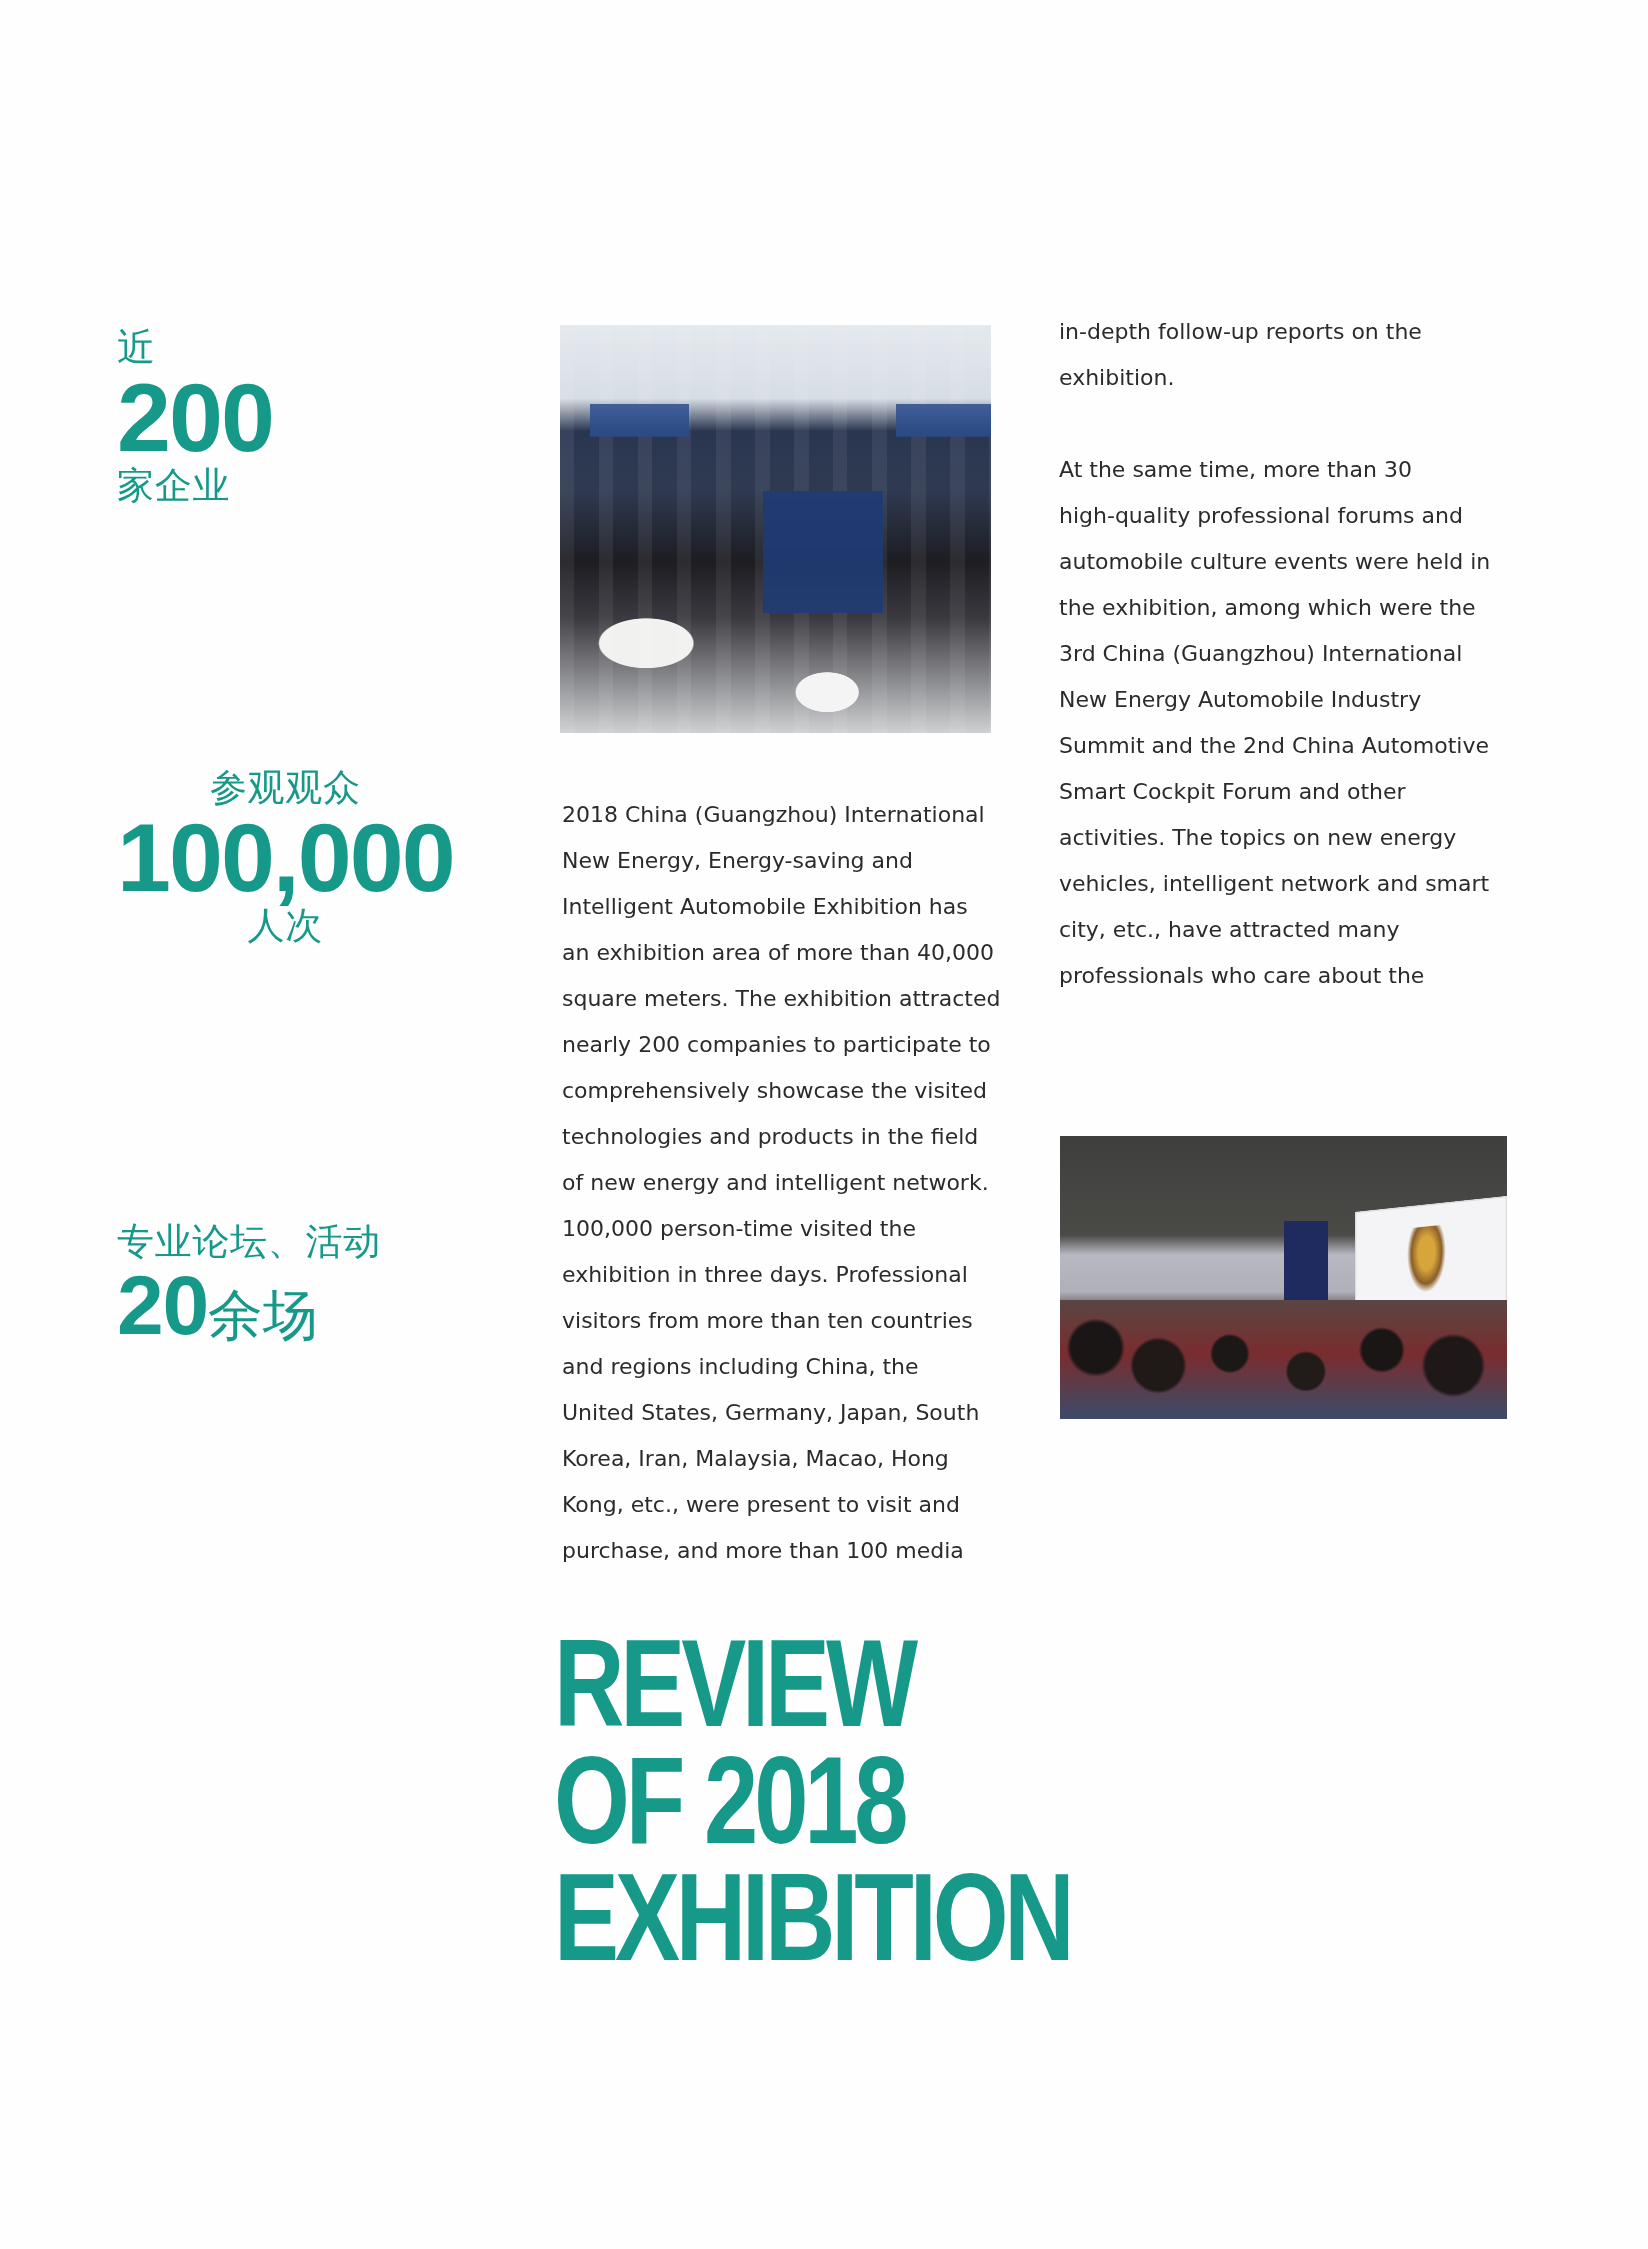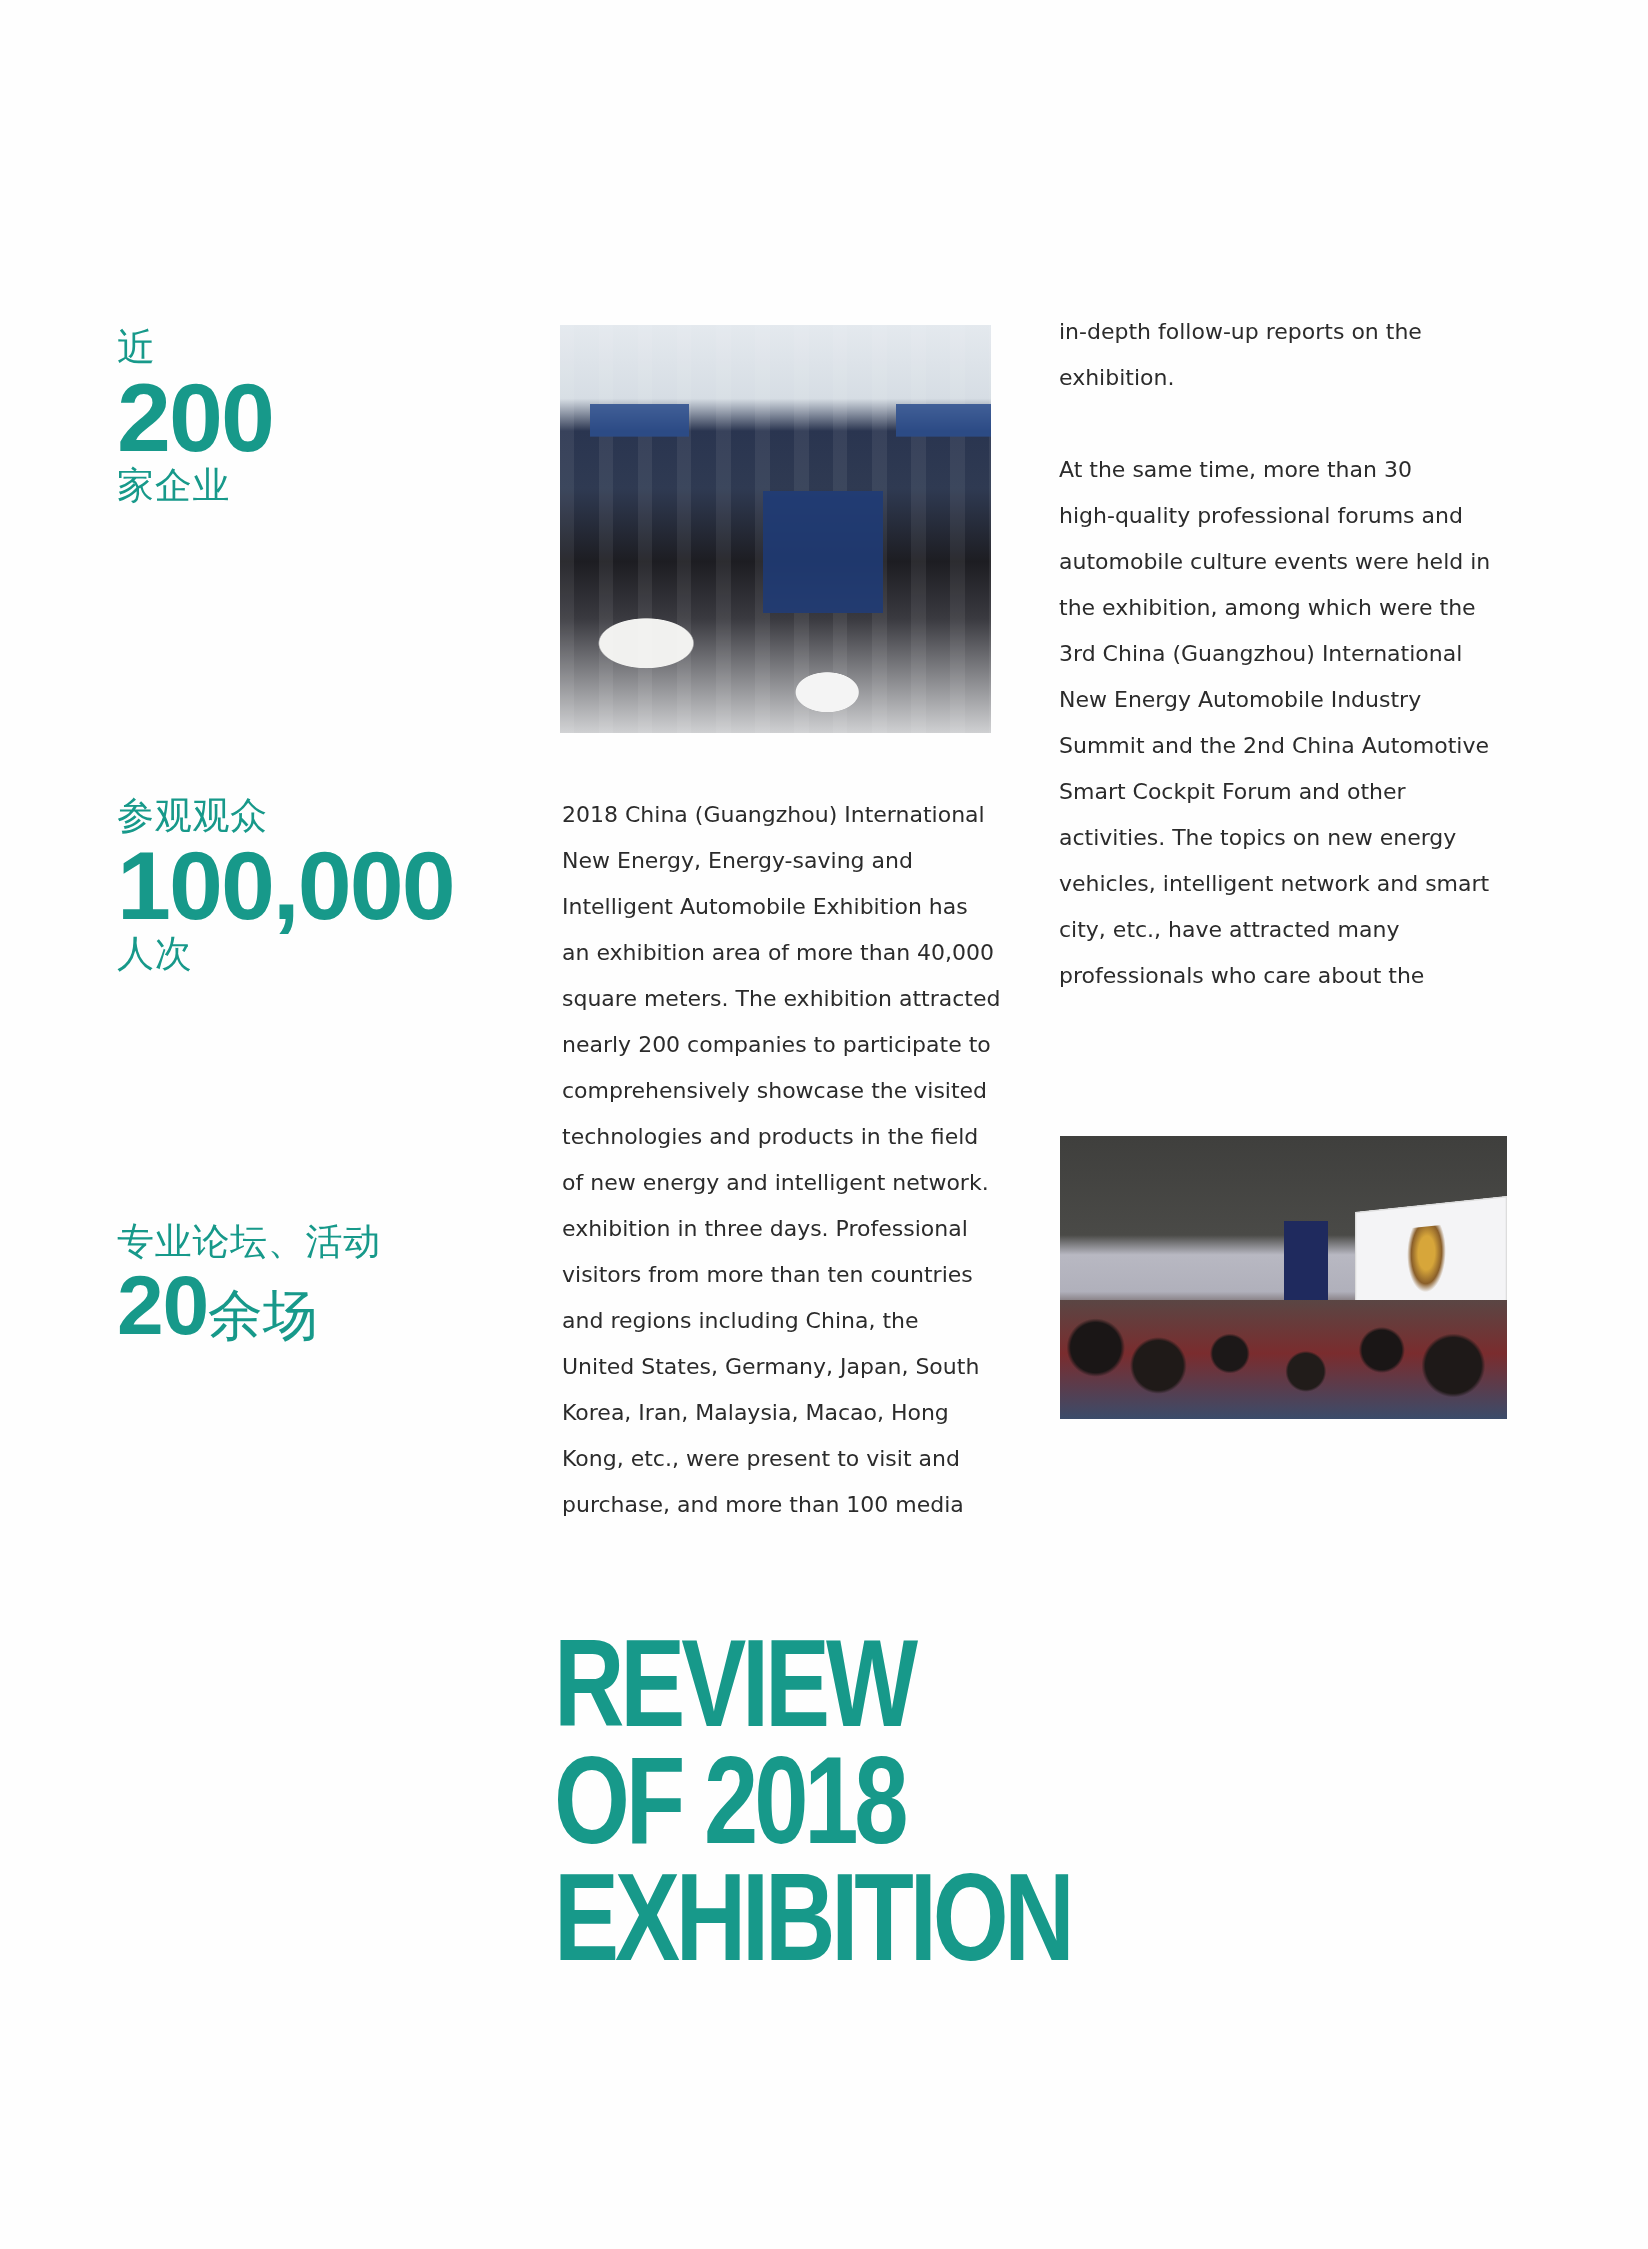--- a/index.html
+++ b/index.html
@@ -7,21 +7,21 @@
     width: 1648px; height: 2250px; position: relative; overflow: hidden;
     background: #fefefe;
     font-family: "DejaVu Sans", sans-serif;
   }
   .stat { position: absolute; left: 117px; color: #17998a; }
   .stat .small { font-family: "DejaVu Sans", sans-serif; font-size: 37px; line-height: 1.1; letter-spacing: 0.7px; }
   .stat .big { font-family: "Liberation Sans", sans-serif; font-weight: bold; font-size: 97px; line-height: 1; letter-spacing: -2px; }
   .stat .big2 { font-family: "Liberation Sans", sans-serif; font-weight: bold; font-size: 84px; line-height: 1; letter-spacing: -1.3px; }
   .stat .mixed { font-size: 55px; font-family: "DejaVu Sans", sans-serif; font-weight: normal; letter-spacing: 0; }
   #stat-1 { top: 327px; }
-  #stat-2 { top: 796px; }
+  #stat-2 { top: 768px; text-align: center; }
   #stat-3 { top: 1222px; }
   #stat-1 .small:first-child { font-size: 38px; }
 
   .photo { position: absolute; overflow: hidden; }
   #photo-1 { left: 560px; top: 325px; width: 431px; height: 408px;
     background:
       radial-gradient(ellipse 18% 10% at 20% 78%, #f1f1ef 60%, transparent 62%),
       radial-gradient(ellipse 12% 8% at 62% 90%, #f4f4f4 60%, transparent 62%),
       linear-gradient(180deg, #e4e9ee 0%, #d6dde4 18%, #2a3550 26%, #2f3a52 40%, #1d1d22 58%, #3a3a40 72%, #cfd0d2 100%);
   }
@@ -107,20 +107,21 @@
 <div id="col-middle" class="col">
     <div>2018 China (Guangzhou) International</div>
     <div>New Energy, Energy-saving and</div>
     <div>Intelligent Automobile Exhibition has</div>
     <div>an exhibition area of more than 40,000</div>
     <div>square meters. The exhibition attracted</div>
     <div>nearly 200 companies to participate to</div>
     <div>comprehensively showcase the visited</div>
     <div>technologies and products in the field</div>
     <div>of new energy and intelligent network.</div>
+    <div>100,000 person-time visited the</div>
     <div>exhibition in three days. Professional</div>
     <div>visitors from more than ten countries</div>
     <div>and regions including China, the</div>
     <div>United States, Germany, Japan, South</div>
     <div>Korea, Iran, Malaysia, Macao, Hong</div>
     <div>Kong, etc., were present to visit and</div>
     <div>purchase, and more than 100 media</div>
   </div>
 
 <div id="col-right" class="col">

